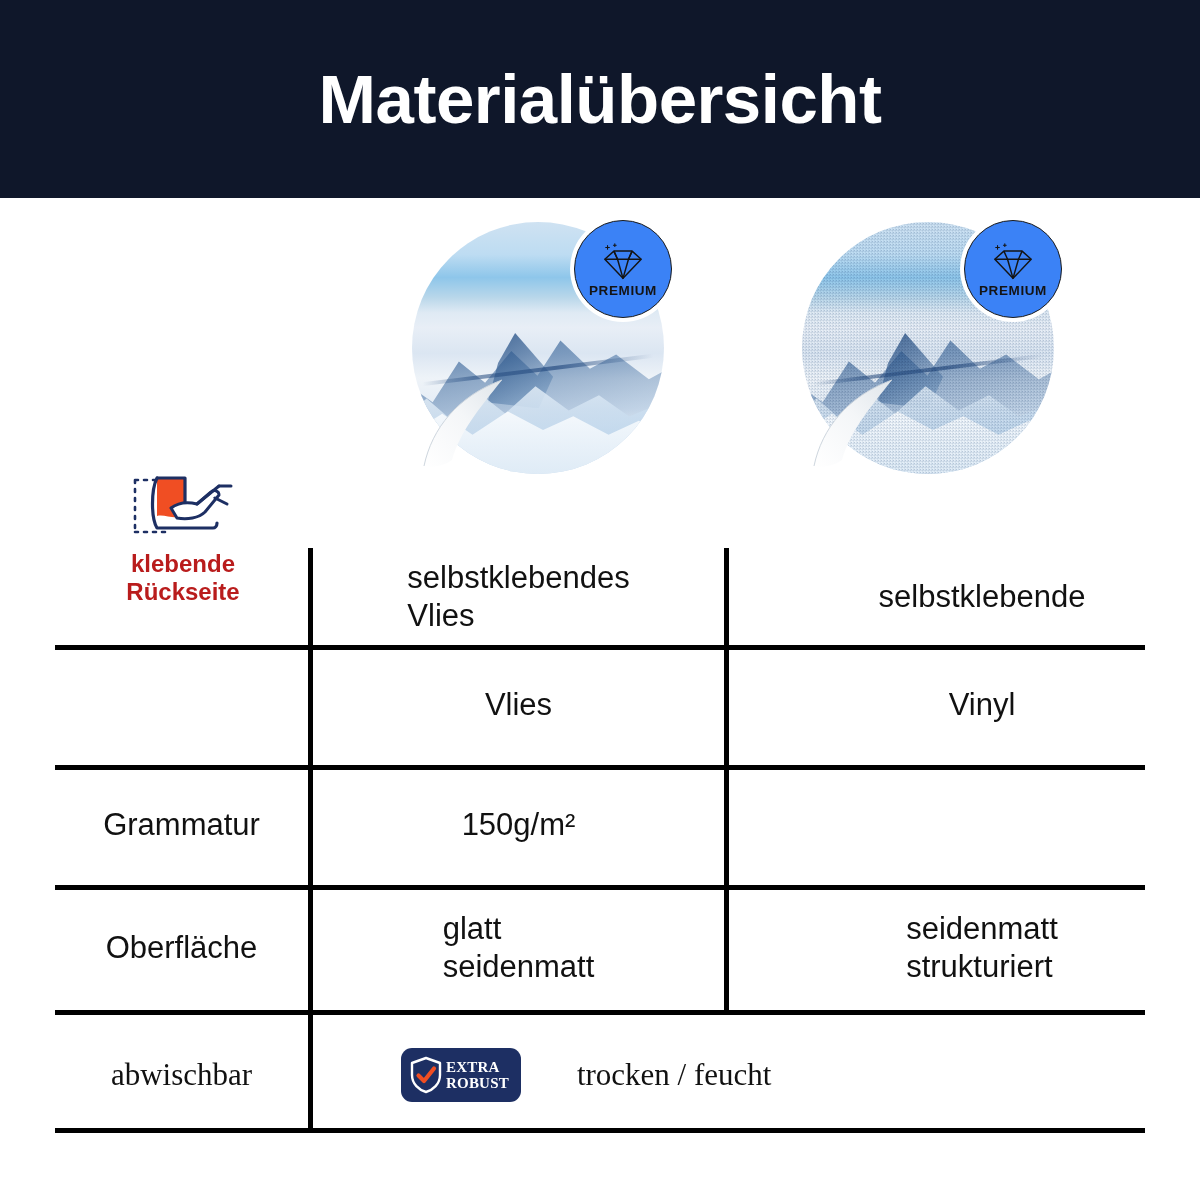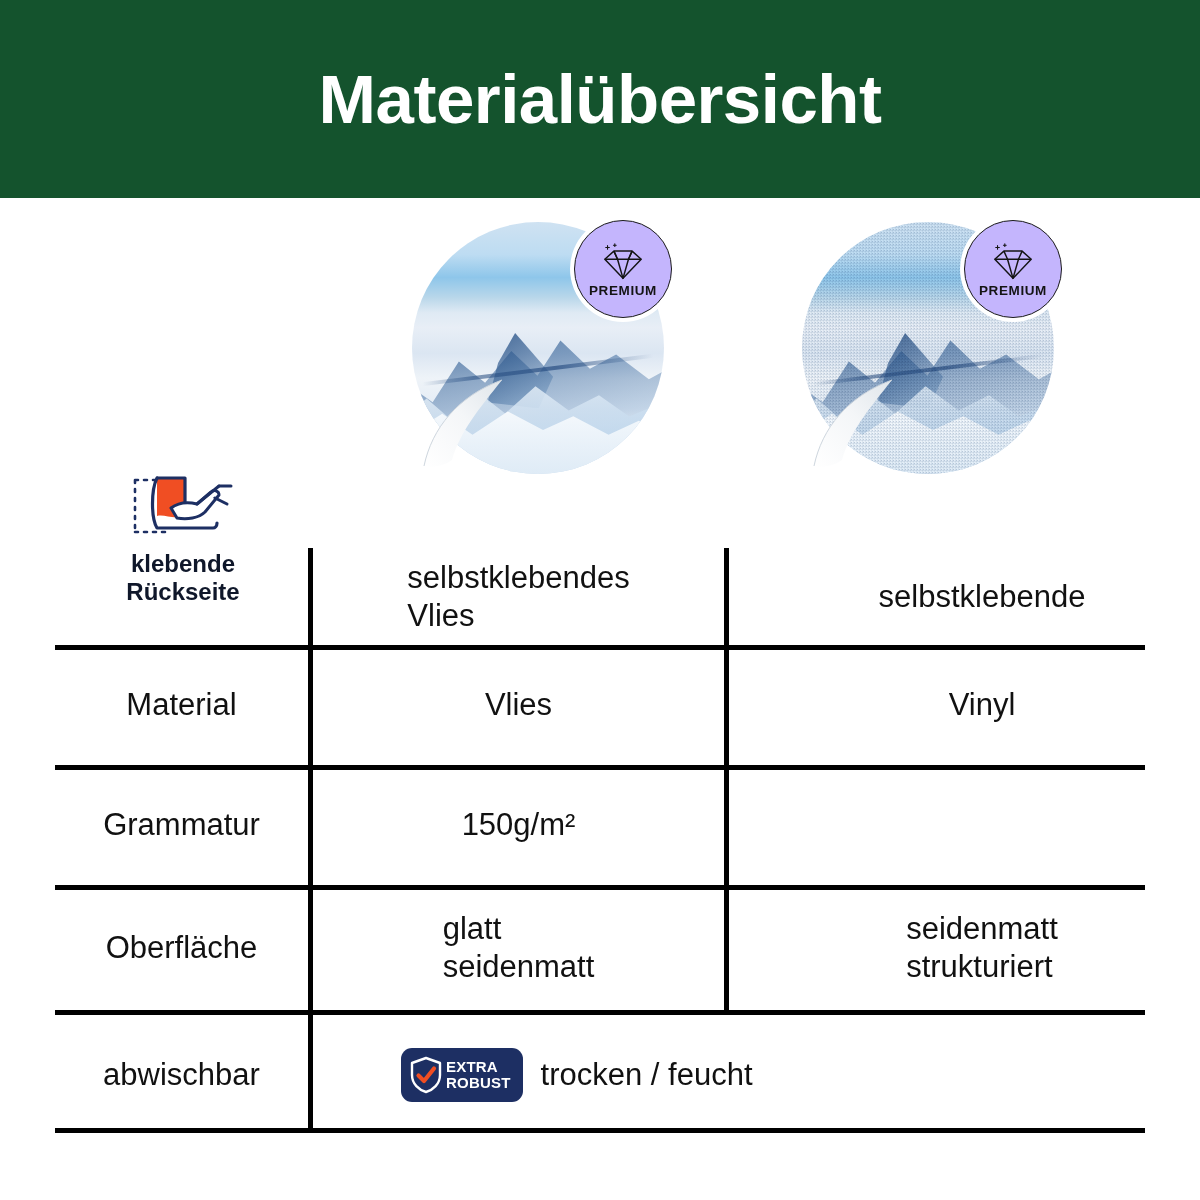--- a/index.html
+++ b/index.html
@@ -15,21 +15,21 @@
     position: relative;
   }
 
   
   .header-banner {
     position: absolute;
     left: 0;
     top: 0;
     width: 1200px;
     height: 198px;
-    background: #14532d;
+    background: #0f172a;
     display: flex;
     align-items: center;
     justify-content: center;
   }
   .header-title {
     color: #ffffff;
     font-size: 69px;
     font-weight: bold;
     letter-spacing: -0.5px;
     line-height: 1;
@@ -133,21 +133,21 @@
   }
 
   
   .premium-badge {
     position: absolute;
     right: -8px;
     top: -2px;
     width: 96px;
     height: 96px;
     border-radius: 50%;
-    background: #c4b5fd;
+    background: #3b82f6;
     border: 1.6px solid #1b1b1b;
     box-shadow: 0 0 0 4px #ffffff;
     display: flex;
     flex-direction: column;
     align-items: center;
     justify-content: center;
   }
   .premium-diamond { width: 44px; height: 40px; margin-top: 2px; }
   .premium-text {
     font-size: 13.5px;
@@ -166,21 +166,21 @@
     height: 170px;
     display: flex;
     flex-direction: column;
     align-items: center;
     justify-content: flex-start;
   }
   .adhesive-icon { width: 112px; height: 72px; }
   .adhesive-label {
     margin-top: 8px;
     text-align: center;
-    color: #0f172a;
+    color: #b91c1c;
     font-size: 24px;
     font-weight: bold;
     line-height: 1.16;
   }
 
   
   .spec-table {
     position: absolute;
     left: 55px;
     top: 548px;
@@ -212,32 +212,32 @@
     font-size: 31px;
     line-height: 1.22;
   }
   .cell.left-label { justify-content: center; }
 
   
   .r0 { top: 0px;   height: 97px; }
   .r1 { top: 97px;  height: 120px; }
   .r2 { top: 217px; height: 120px; }
   .r3 { top: 337px; height: 125px; }
-  .r4 { top: 462px; height: 130px; }
+  .r4 { top: 462px; height: 130px; font-family: Liberation Serif, serif; }
 
   .c-label { left: 0px;   width: 253px; }
   .c-one   { left: 258px; width: 411px; }
   .c-two   { left: 674px; width: 416px; padding-left: 45px; }
   .c-wide  { left: 258px; width: 832px; }
 
   .wipe-content {
     display: flex;
     align-items: center;
     justify-content: flex-start;
-    gap: 18px;
+    gap: 56px;
     padding-left: 88px;
     width: 100%;
     box-sizing: border-box;
   }
 
   
   .robust-badge {
     display: flex;
     align-items: center;
     gap: 3px;
@@ -376,21 +376,20 @@
       <div>selbstklebendes</div>
       <div>Vlies</div>
     </div>
   </div>
   <div class="cell r0 c-two">
     <div>
       <div>selbstklebende</div>
     </div>
   </div>
 
-  <div class="cell r1 c-label left-label">Material</div>
   <div class="cell r1 c-one">Vlies</div>
   <div class="cell r1 c-two">Vinyl</div>
 
   <div class="cell r2 c-label left-label">Grammatur</div>
   <div class="cell r2 c-one">150g/m²</div>
 
   <div class="cell r3 c-label left-label">Oberfläche</div>
   <div class="cell r3 c-one">
     <div>
       <div>glatt</div>

